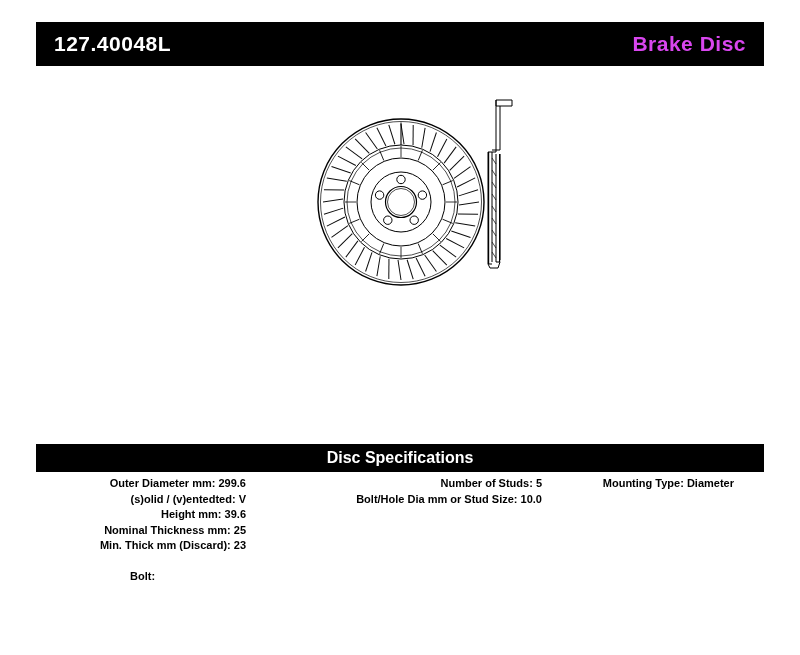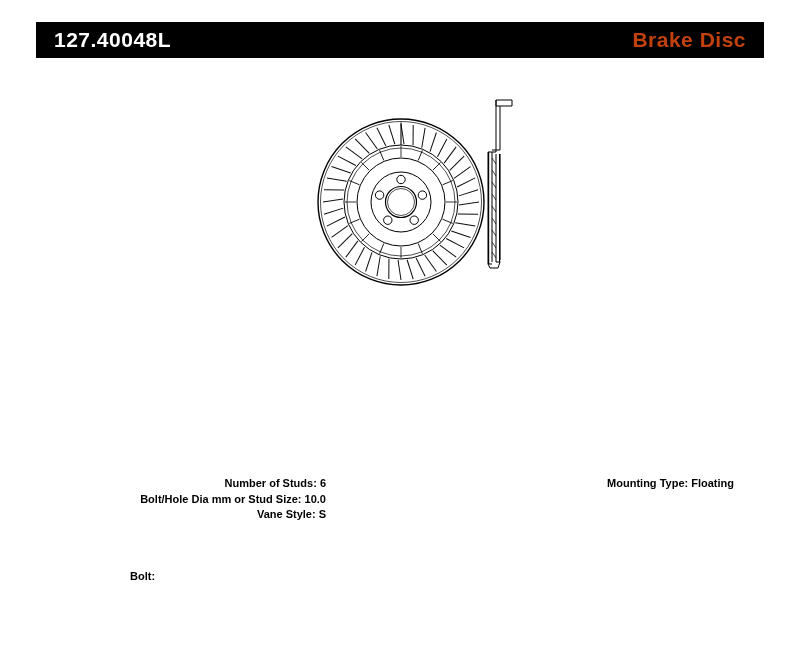--- a/index.html
+++ b/index.html
@@ -19,40 +19,40 @@
     position: relative;
     width: 800px;
     height: 655px;
   }
   
   .header-bar {
     position: absolute;
     left: 36px;
     top: 22px;
     width: 728px;
-    height: 36px;
+    height: 44px;
     background: #000000;
     color: #ffffff;
     display: flex;
     align-items: center;
     justify-content: space-between;
   }
   .part-number {
     font-size: 21px;
     font-weight: bold;
     letter-spacing: 0.5px;
     padding-left: 18px;
     color: #ffffff;
   }
   .product-type {
     font-size: 21px;
     font-weight: bold;
     letter-spacing: 0.5px;
     padding-right: 18px;
-    color: #c2410c;
+    color: #d946ef;
   }
   
   .drawing {
     position: absolute;
     left: 36px;
     top: 72px;
     width: 728px;
     height: 350px;
   }
   .rotor-face {
@@ -376,27 +376,36 @@
         </g>
 
         <g fill="#000000">
           <rect x="22" y="60" width="1.2" height="112"></rect>
           <rect x="33" y="62" width="1.2" height="108"></rect>
         </g>
       </svg>
     </div>
   </div>
 
+  <div class="specs-bar">
+    <div class="specs-bar-title">Disc Specifications</div>
+  </div>
 
   <div class="specs">
+    <div class="col col-left">
+      <div class="spec-line">Outer Diameter mm: 299.6</div>
+      <div class="spec-line">(s)olid / (v)entedted: V</div>
+      <div class="spec-line">Height mm: 39.6</div>
+      <div class="spec-line">Nominal Thickness mm: 25</div>
+      <div class="spec-line">Min. Thick mm (Discard): 23</div>
+    </div>
     <div class="col col-mid">
-      <div class="spec-line">Number of Studs: 6</div>
+      <div class="spec-line">Number of Studs: 5</div>
       <div class="spec-line">Bolt/Hole Dia mm or Stud Size: 10.0</div>
-      <div class="spec-line">Vane Style: S</div>
     </div>
     <div class="col col-right">
-      <div class="spec-line">Mounting Type: Floating</div>
+      <div class="spec-line">Mounting Type: Diameter</div>
     </div>
   </div>
 
   <div class="note">Bolt:</div>
 
 </div>
 
 </body></html>

